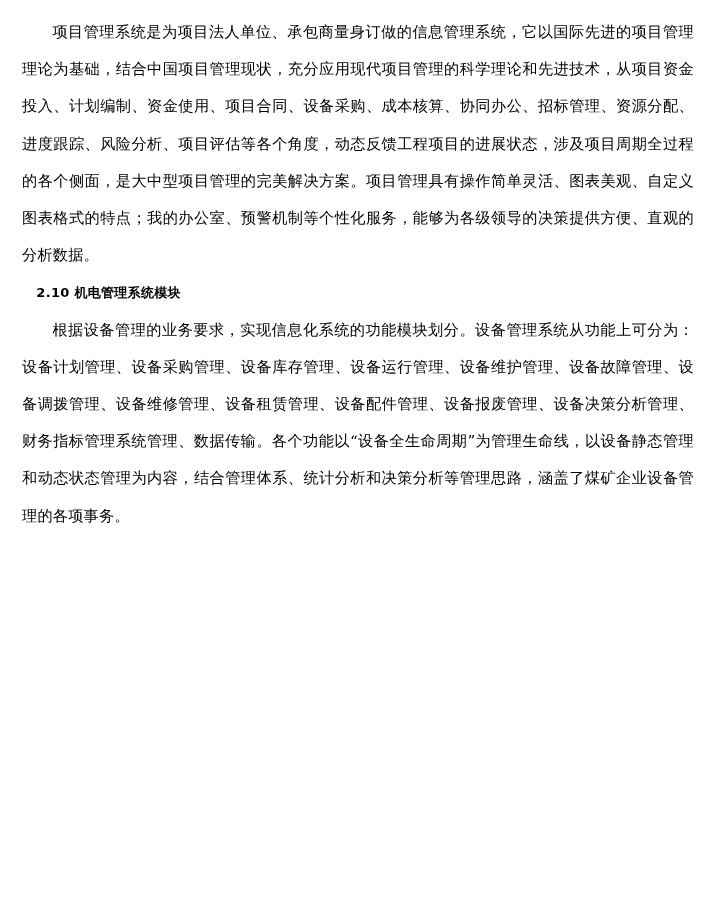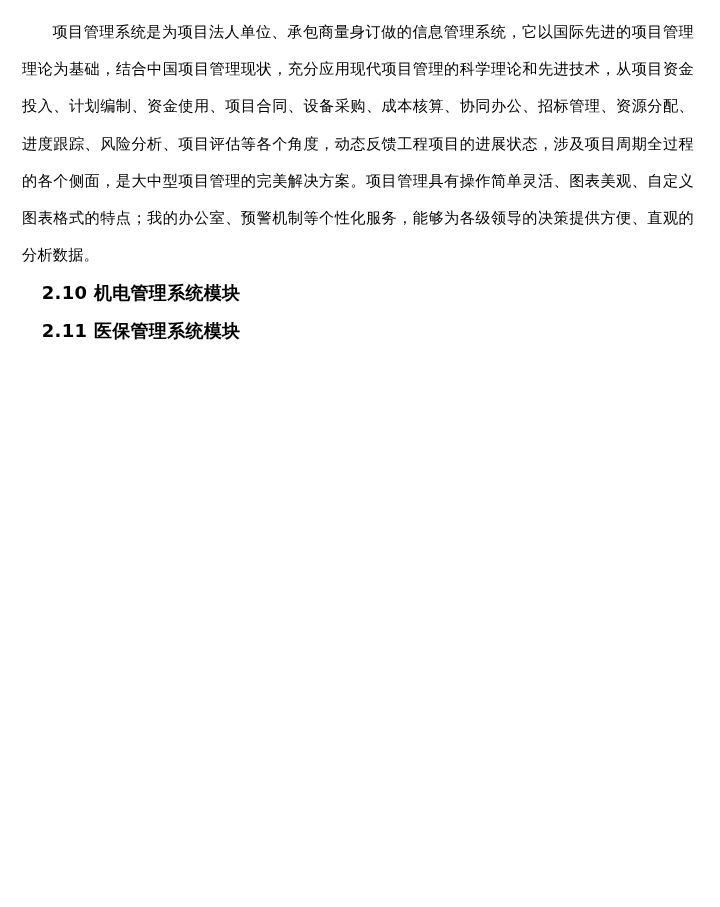--- a/index.html
+++ b/index.html
@@ -26,28 +26,28 @@
     line-height: 37.2px;
     text-align: justify;
     text-justify: inter-ideograph;
     text-indent: 2em;
     margin: 0;
     letter-spacing: 0.2px;
     word-break: break-all;
   }
   .heading {
     font-family: "DejaVu Sans", "Liberation Sans", sans-serif;
-    font-size: 18px;
+    font-size: 13px;
     font-weight: bold;
     line-height: 37.2px;
     margin: 0;
     text-indent: 1.1em;
     letter-spacing: 0.3px;
   }
 </style>
 </head>
 <body>
 
 <div class="page">
   <p class="para">项目管理系统是为项目法人单位、承包商量身订做的信息管理系统，它以国际先进的项目管理理论为基础，结合中国项目管理现状，充分应用现代项目管理的科学理论和先进技术，从项目资金投入、计划编制、资金使用、项目合同、设备采购、成本核算、协同办公、招标管理、资源分配、进度跟踪、风险分析、项目评估等各个角度，动态反馈工程项目的进展状态，涉及项目周期全过程的各个侧面，是大中型项目管理的完美解决方案。项目管理具有操作简单灵活、图表美观、自定义图表格式的特点；我的办公室、预警机制等个性化服务，能够为各级领导的决策提供方便、直观的分析数据。</p>
   <h2 class="heading">2.10 机电管理系统模块</h2>
-  <h2 class="heading">2.11 医保管理系统模块</h2>
+  <p class="para">根据设备管理的业务要求，实现信息化系统的功能模块划分。设备管理系统从功能上可分为：设备计划管理、设备采购管理、设备库存管理、设备运行管理、设备维护管理、设备故障管理、设备调拨管理、设备维修管理、设备租赁管理、设备配件管理、设备报废管理、设备决策分析管理、财务指标管理系统管理、数据传输。各个功能以“设备全生命周期”为管理生命线，以设备静态管理和动态状态管理为内容，结合管理体系、统计分析和决策分析等管理思路，涵盖了煤矿企业设备管理的各项事务。</p>
 </div>
 
 </body></html>

